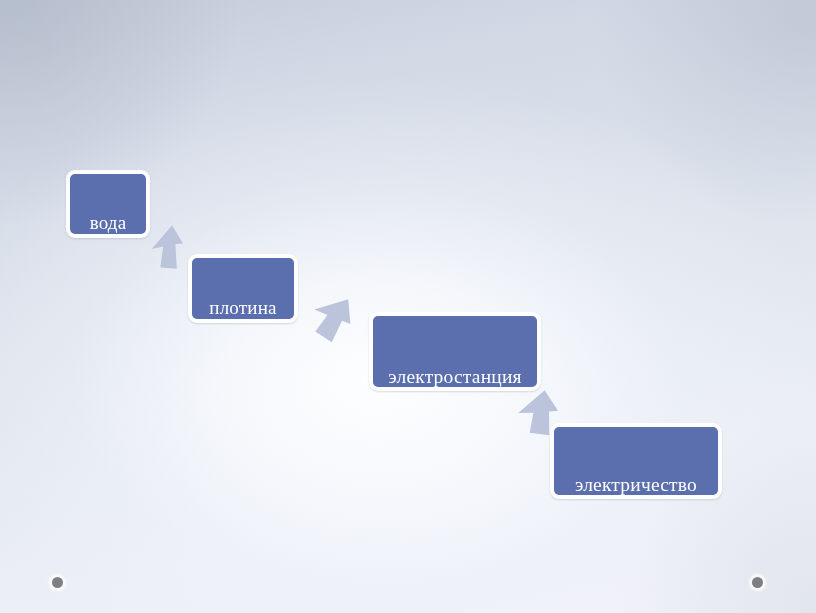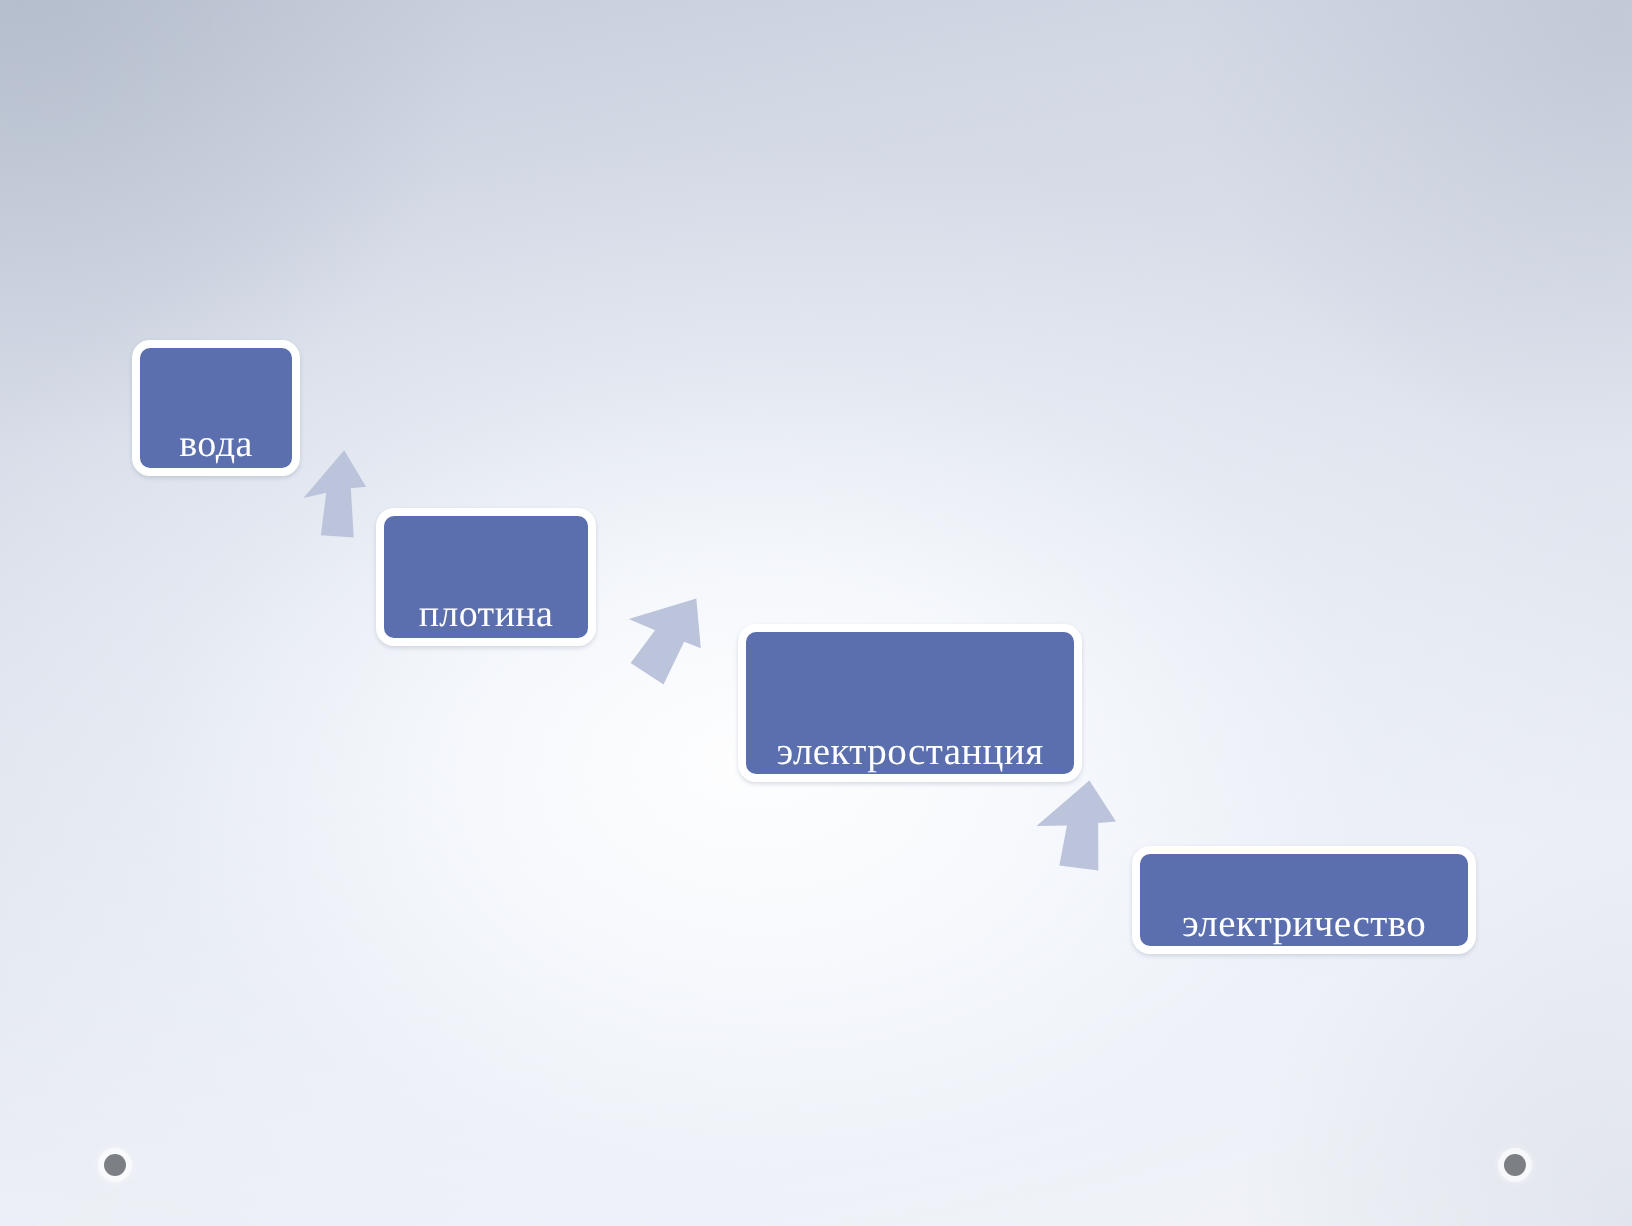--- a/index.html
+++ b/index.html
@@ -61,21 +61,21 @@
   .node-label {
     display: block;
     padding: 0 6px;
     white-space: nowrap;
   }
 
   
   #node-0 { left: 66px;  top: 170px; width: 84px;  height: 68px;  font-size: 19px; }
   #node-1 { left: 188px; top: 254px; width: 110px; height: 69px;  font-size: 19px; }
   #node-2 { left: 369px; top: 312px; width: 172px; height: 79px;  font-size: 19.5px; }
-  #node-3 { left: 550px; top: 423px; width: 172px; height: 54px;  font-size: 19.5px; margin-left: 16px; }
+  #node-3 { left: 550px; top: 423px; width: 172px; height: 76px;  font-size: 19.5px; }
 
   .arrow {
     position: absolute;
     z-index: 2;
     pointer-events: none;
   }
   #arrow-0 { left: 143px; top: 222px; width: 44px; height: 50px; }
   #arrow-1 { left: 304px; top: 289px; width: 54px; height: 54px; }
   #arrow-2 { left: 509px; top: 386px; width: 56px; height: 52px; }
 

